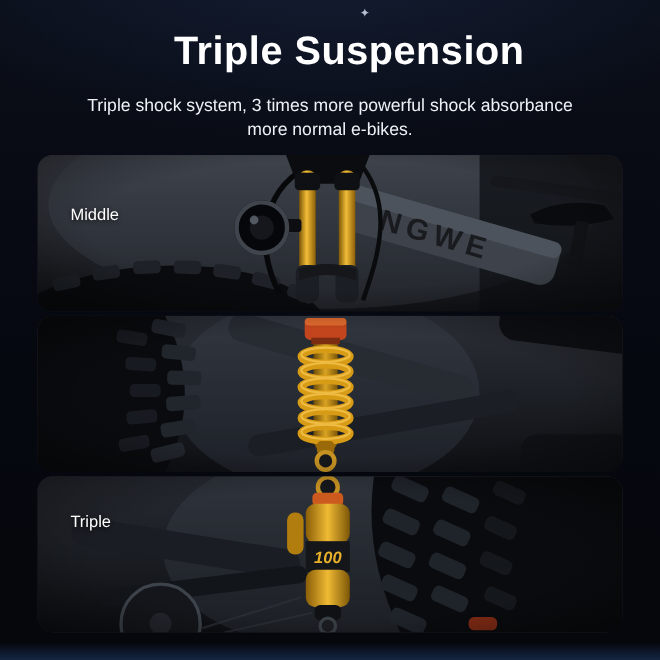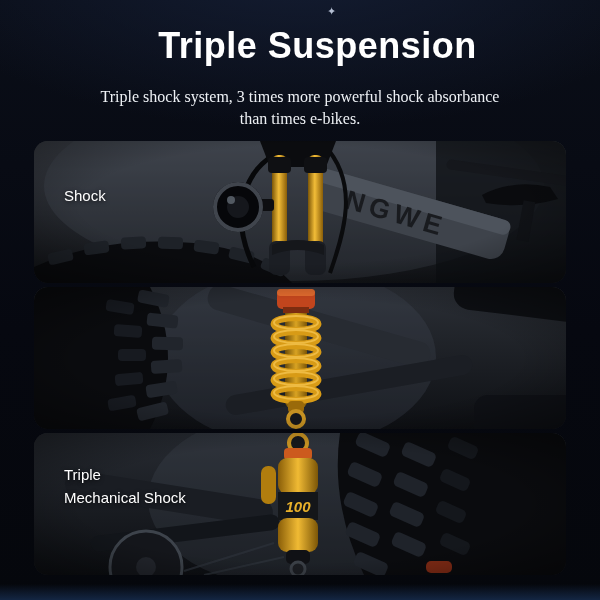--- a/index.html
+++ b/index.html
@@ -24,21 +24,21 @@
     color:#c7d2e6; font-size:11px; opacity:.9;
   }
   .title {
     position:absolute; top:25px; left:0; width:100%;
     text-align:center; color:#ffffff;
     font-size:36px; font-weight:800; letter-spacing:.5px;padding-left:35px;
   }
   .subtitle {
     position:absolute; top:86px; left:0; width:100%;
     text-align:center; color:#eef1f5;
-    font-size:16px; line-height:1.4; font-weight:400;font-family:Liberation Serif, serif;
+    font-size:16px; line-height:1.4; font-weight:400;
   }
   .panel {
     position:absolute; left:34px; width:532px; height:142px;
     border-radius:14px; overflow:hidden; background:#16181d;
   }
   .panel svg { position:absolute; left:0; top:0; display:block; }
   .panel-1 { top:141px; }
   .panel-2 { top:287px; }
   .panel-3 { top:433px; }
   .panel-label {
@@ -53,21 +53,21 @@
 <body>
 
 <div class="stage">
 
   <div class="sparkle">✦</div>
 
   <h1 class="title">Triple Suspension</h1>
 
   <p class="subtitle">
     <span>Triple shock system, 3 times more powerful shock absorbance</span><br>
-    <span>than times e-bikes.</span>
+    <span>more normal e-bikes.</span>
   </p>
 
   <div class="panel panel-1">
     <svg width="532" height="142" viewBox="0 0 532 142">
       <defs>
         <linearGradient id="s1bg" x1="0" y1="0" x2="0" y2="1">
           <stop offset="0" stop-color="#3a3e46"></stop>
           <stop offset="1" stop-color="#121418"></stop>
         </linearGradient>
         <linearGradient id="s1gold" x1="0" y1="0" x2="1" y2="0">
@@ -125,21 +125,21 @@
         <rect x="218" y="58" width="22" height="12" rx="3" fill="#0d0e11"></rect>
         <circle cx="204" cy="66" r="25" fill="#06070a"></circle>
         <circle cx="204" cy="66" r="23" fill="none" stroke="#40454d" stroke-width="4"></circle>
         <circle cx="204" cy="66" r="11" fill="#15171c"></circle>
         <circle cx="197" cy="59" r="4" fill="#596069" opacity="0.9"></circle>
       </g>
 
       <rect width="532" height="142" fill="url(#s1vgn)"></rect>
     </svg>
     <div class="panel-label">
-      <span>Shock</span><br>
+      <span>Middle</span><br>
     </div>
   </div>
 
   <div class="panel panel-2">
     <svg width="532" height="142" viewBox="0 0 532 142">
       <defs>
         <linearGradient id="s2bg" x1="0" y1="0" x2="0" y2="1">
           <stop offset="0" stop-color="#2b2f36"></stop>
           <stop offset="1" stop-color="#0e1014"></stop>
         </linearGradient>
@@ -274,18 +274,17 @@
         <text x="264" y="79" font-size="15" font-style="italic" font-weight="bold" fill="#e8b02a" text-anchor="middle">100</text>
         <rect x="244" y="85" width="40" height="34" rx="9" fill="url(#s3gold)"></rect>
         <rect x="252" y="117" width="24" height="14" rx="5" fill="#101115"></rect>
         <circle cx="264" cy="136" r="7" fill="#1b1d22" stroke="#3a3f46" stroke-width="3"></circle>
       </g>
 
       <rect width="532" height="142" fill="url(#s3vgn)"></rect>
     </svg>
     <div class="panel-label">
       <span>Triple</span><br>
-      <span>Mechanical Shock</span>
     </div>
   </div>
 
   <div class="bottom-glow"></div>
 </div>
 
 </body></html>

